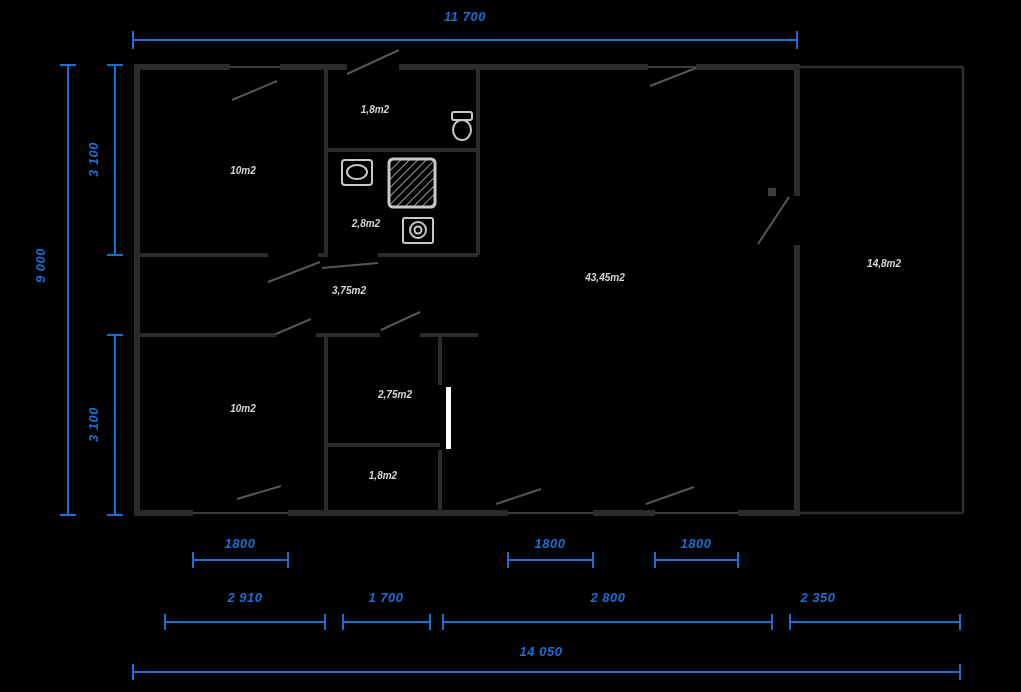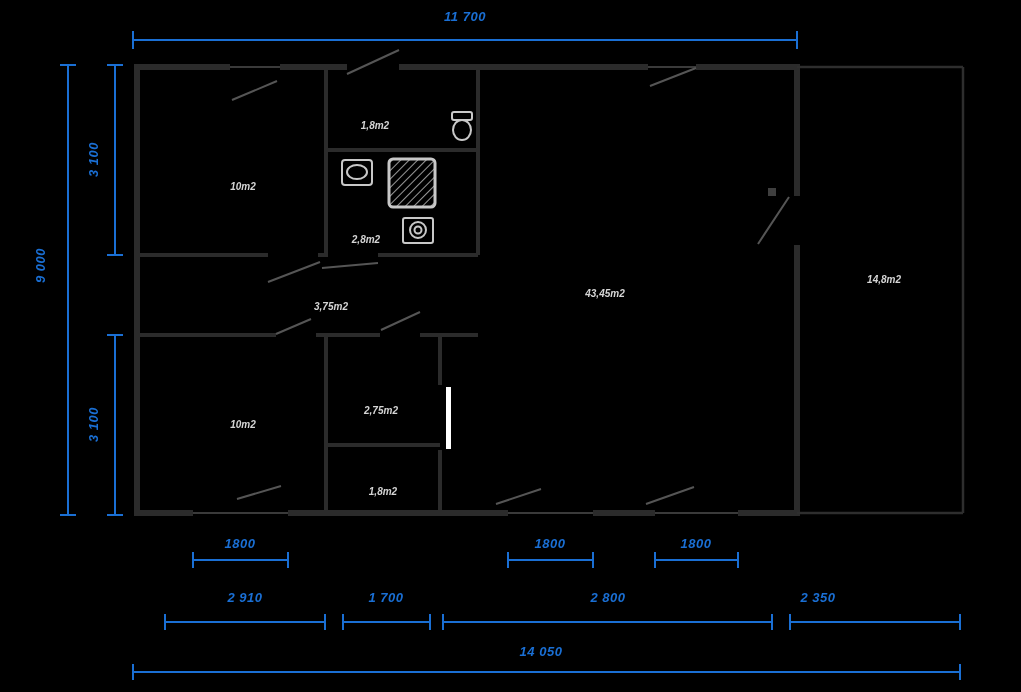--- a/index.html
+++ b/index.html
@@ -27,21 +27,20 @@
   .dim-label.vertical { transform: rotate(-90deg); transform-origin: center center; }
   .room-label {
     position: absolute;
     width: 70px;
     text-align: center;
     color: #d5d5d5;
     font-size: 10px;
     font-weight: 600;
     font-style: italic;
     white-space: nowrap;
-    margin-top: 16px;
   }
 </style>
 </head>
 <body>
 
 <div class="canvas">
 
   <svg class="plan-svg" width="1021" height="692" viewBox="0 0 1021 692">
     <defs>
       <pattern id="hatch" width="6" height="6" patternUnits="userSpaceOnUse" patternTransform="rotate(45)">
@@ -123,20 +122,20 @@
   <div class="dim-label" style="left:646px; top:536px;">1800</div>
   <div class="dim-label" style="left:195px; top:590px;text-align:center;">2 910</div>
   <div class="dim-label" style="left:336px; top:590px;">1 700</div>
   <div class="dim-label" style="left:558px; top:590px;">2 800</div>
   <div class="dim-label" style="left:768px; top:590px;">2 350</div>
   <div class="dim-label" style="left:491px; top:644px;">14 050</div>
 
   <div class="room-label" style="left:340px; top:104px;">1,8m2</div>
   <div class="room-label" style="left:208px; top:165px;">10m2</div>
   <div class="room-label" style="left:331px; top:218px;">2,8m2</div>
-  <div class="room-label" style="left:296px; top:285px;font-style:italic;">3,75m2</div>
+  <div class="room-label" style="left:314px; top:285px;font-style:italic;">3,75m2</div>
   <div class="room-label" style="left:570px; top:272px;">43,45m2</div>
   <div class="room-label" style="left:831px; top:258px;text-align:right;">14,8m2</div>
-  <div class="room-label" style="left:346px; top:389px;">2,75m2</div>
+  <div class="room-label" style="left:360px; top:389px;">2,75m2</div>
   <div class="room-label" style="left:208px; top:403px;">10m2</div>
   <div class="room-label" style="left:348px; top:470px;">1,8m2</div>
 
 </div>
 
 </body></html>

